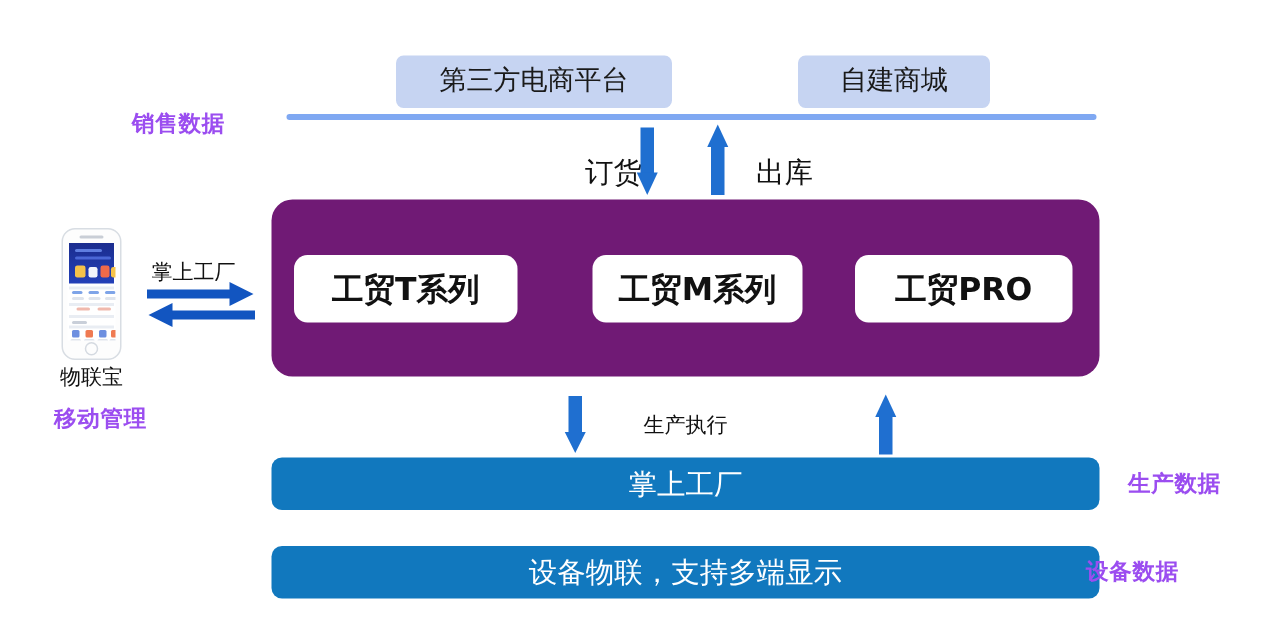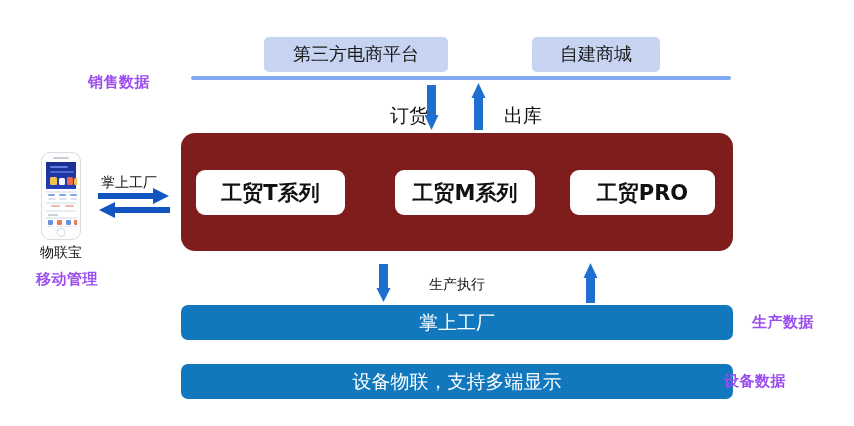--- a/index.html
+++ b/index.html
@@ -45,21 +45,21 @@
 
   
   .channel-line {
     background: #7FA8F2;
     height: 4px;
     border-radius: 2px;
   }
 
   
   .platform-box {
-    background: #7f1d1d;
+    background: #701a75;
     border-radius: 14px;
   }
   .product-card {
     position: absolute;
     background: #ffffff;
     border-radius: 9px;
     display: flex;
     align-items: center;
     justify-content: center;
     font-size: 21px;

